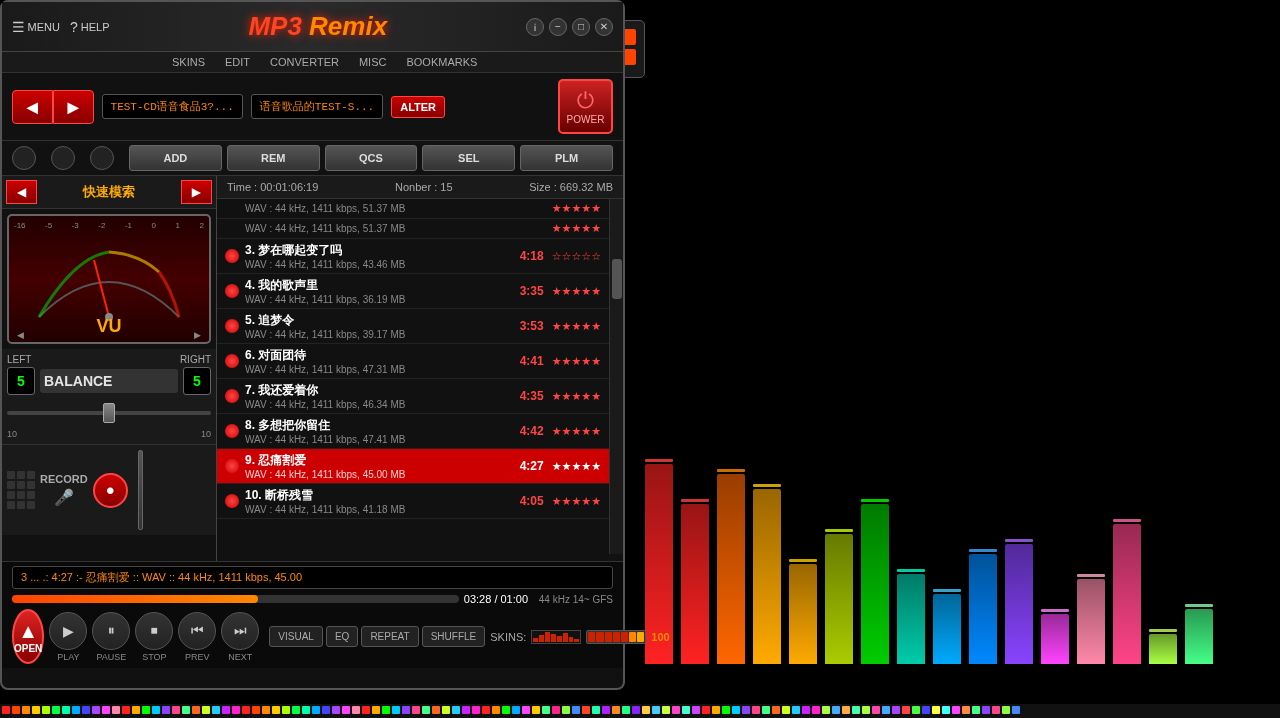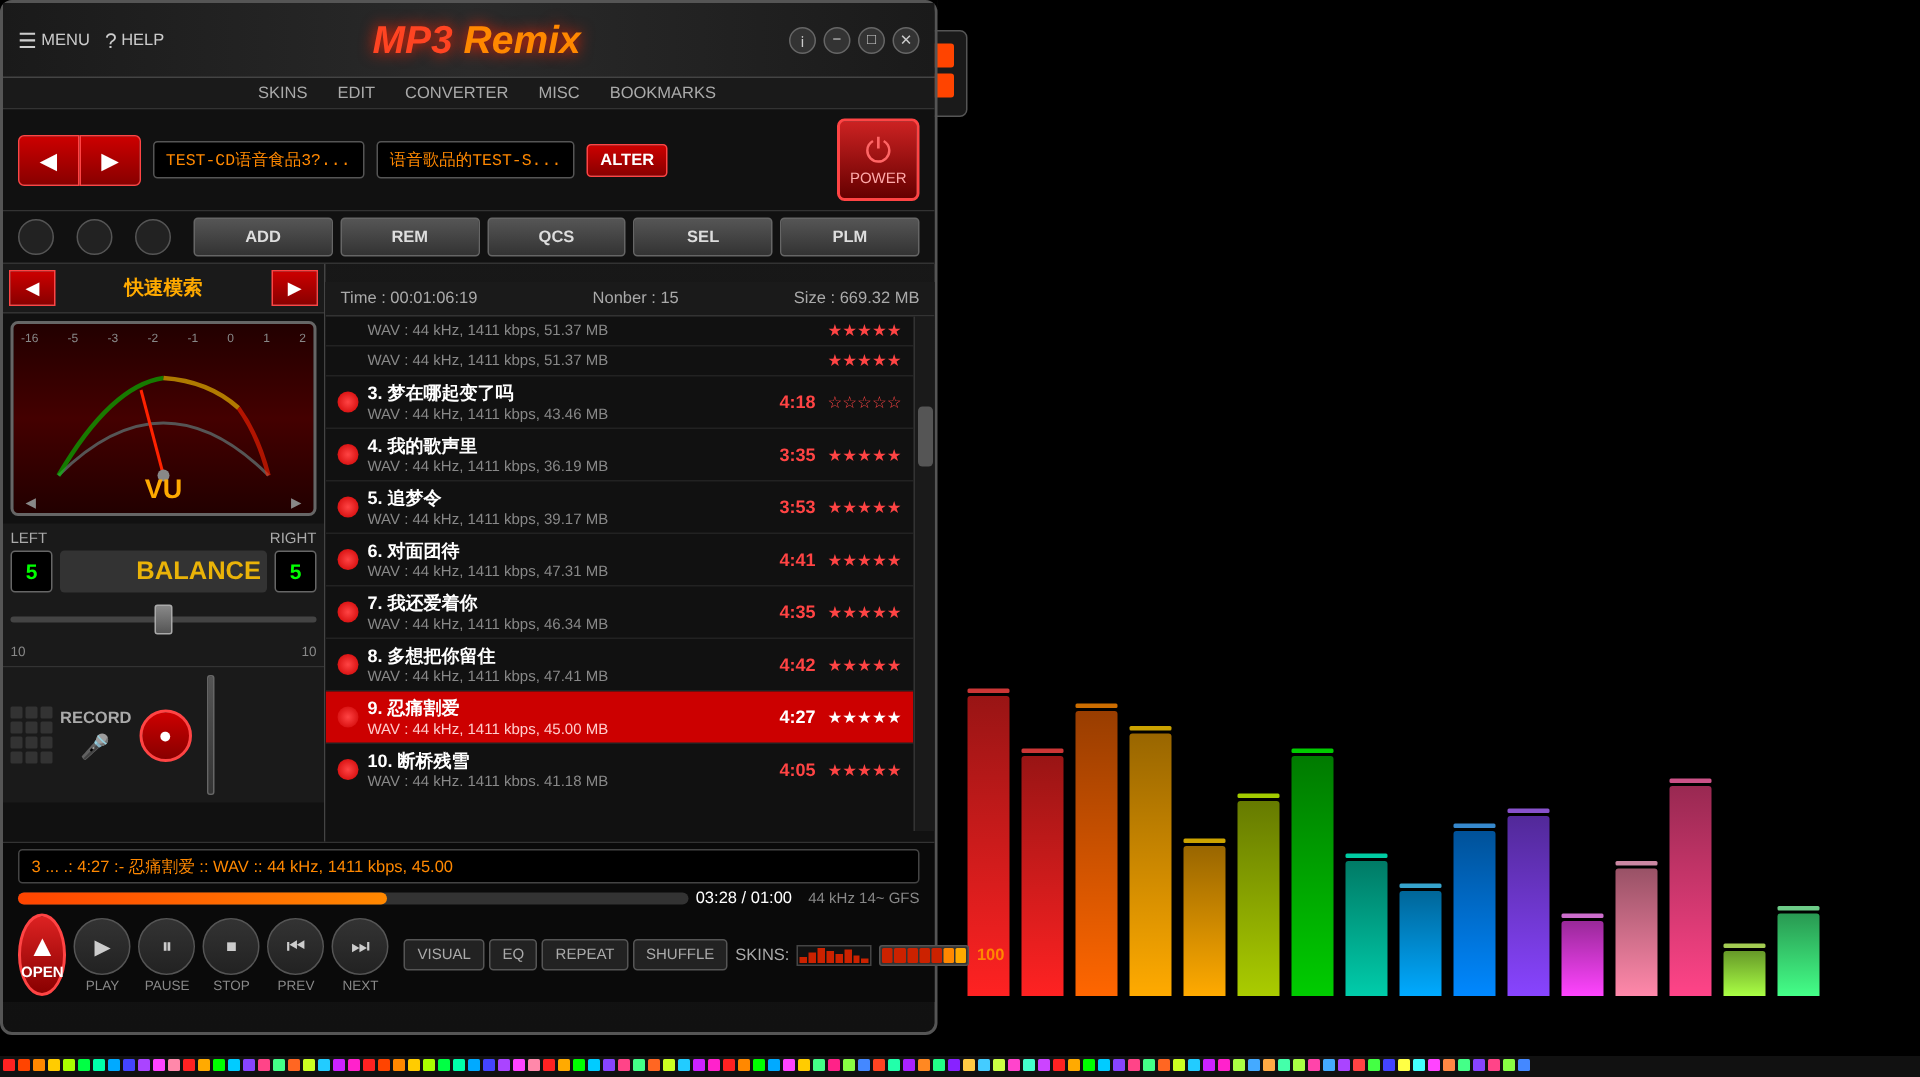--- a/index.html
+++ b/index.html
@@ -280,24 +280,24 @@
       font-weight: bold;
       width: 28px;
       height: 28px;
       display: flex;
       align-items: center;
       justify-content: center;
       border-radius: 3px;
     }
     #balance-label-center {
       flex: 1;
-      text-align: right;
+      text-align: left;
       background: #333;
-      color: #eab308;
-      font-size: 17px;
+      color: #e5e5e5;
+      font-size: 14px;
       font-weight: bold;
       padding: 4px;
       border-radius: 3px;
     }
     #balance-slider-row {
       width: 100%;
       margin-top: 3px;
       position: relative;
       height: 30px;
       display: flex;
@@ -373,21 +373,20 @@
       display: flex;
       align-items: center;
       justify-content: center;
     }
 
     
     #playlist-panel {
       flex: 1;
       background: #111;
       overflow: hidden;
-      margin-top: 12px;
     }
     #playlist-header {
       display: flex;
       justify-content: space-between;
       padding: 5px 10px;
       background: #1a1a1a;
       border-bottom: 1px solid #333;
       font-size: 11px;
       color: #aaa;
     }

